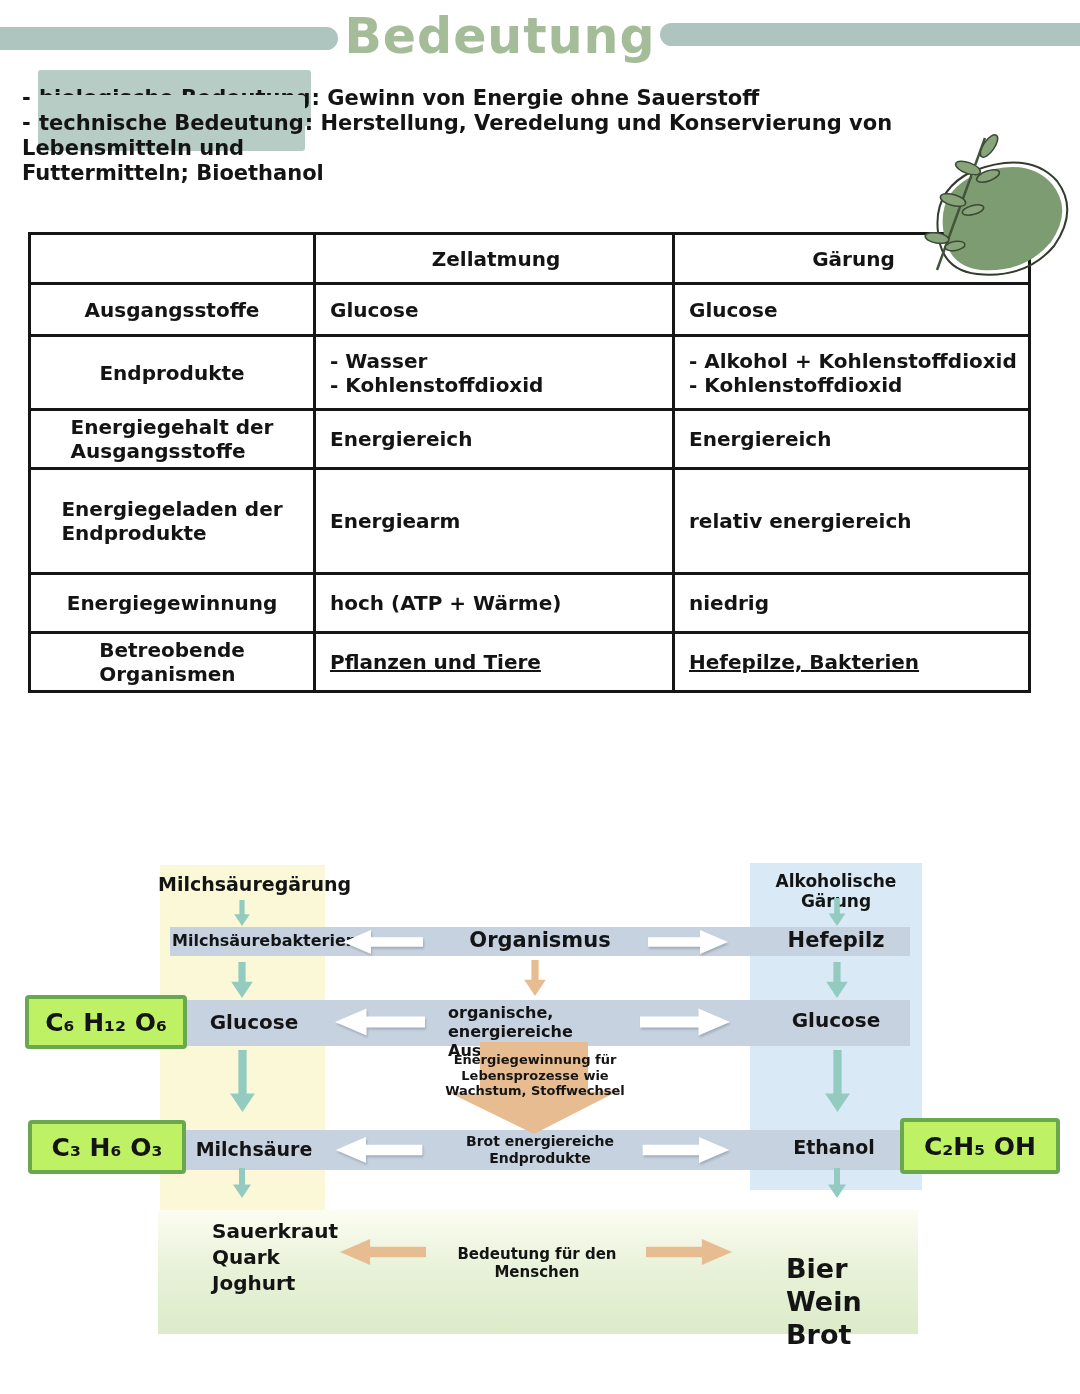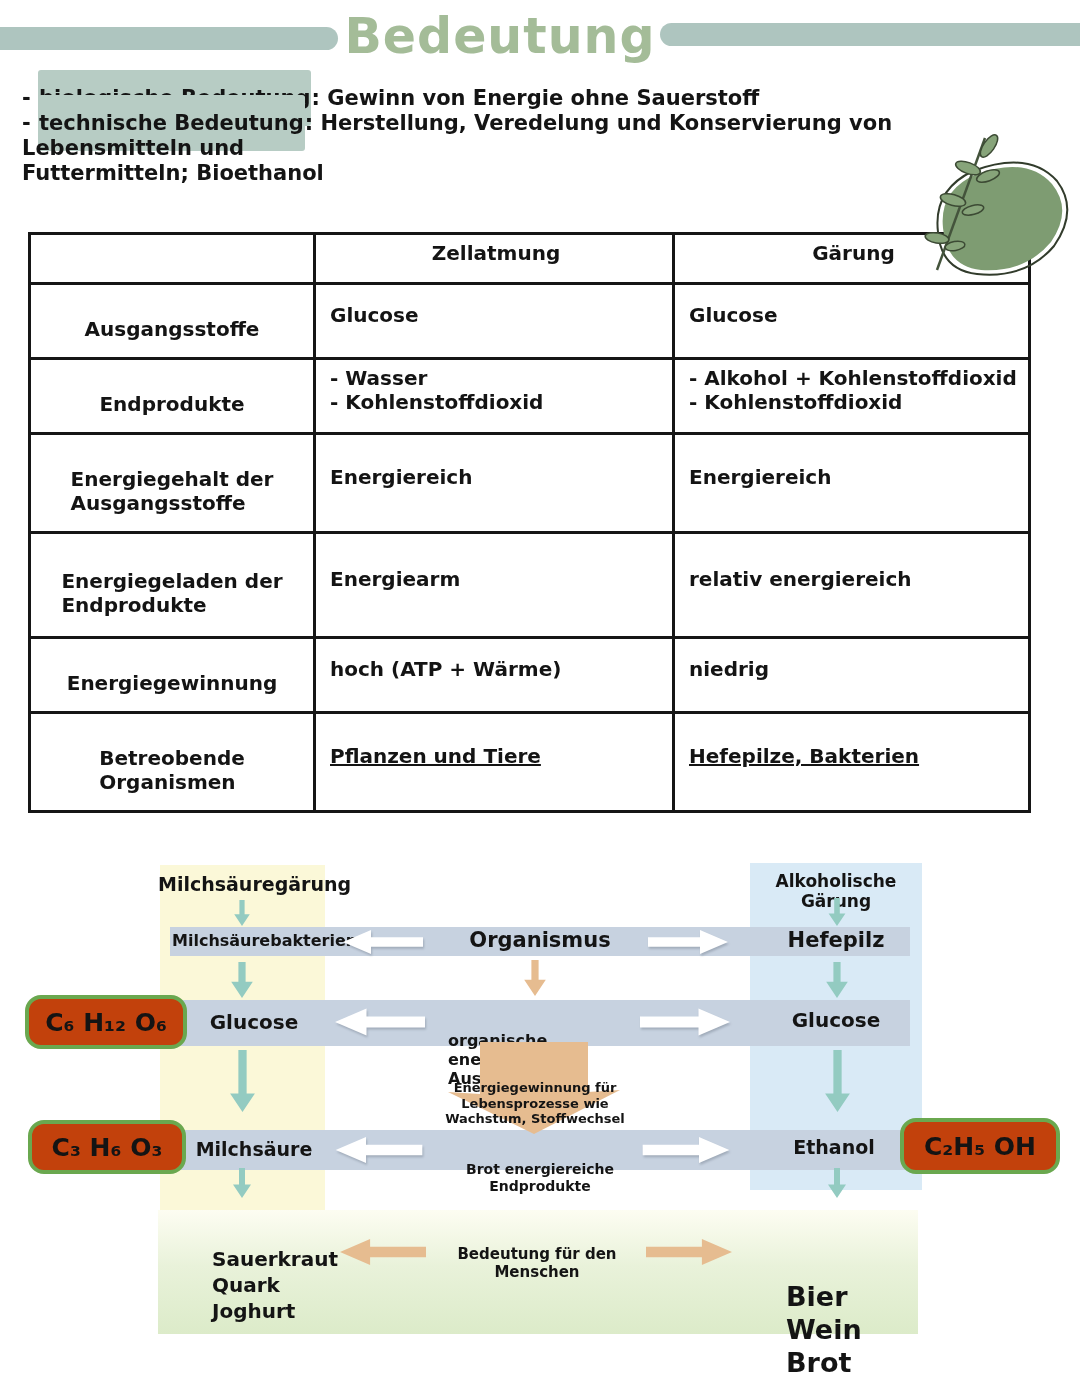--- a/index.html
+++ b/index.html
@@ -1,58 +1,58 @@
 <!DOCTYPE html>
 <html style="--title-green: #a4bc98; --bar: #aec5bf; --highlight: #b7ccc4; --band: #c7d2e0; --col-yellow: #fbf8d8; --col-blue: #d9eaf6; --teal: #93cbc1; --tan: #e6bc90; --formula-border: #6aa84f; --green-end: #dcebc9;"><head>
 <meta charset="utf-8">
 <style>
   html,body{margin:0;padding:0;background:#ffffff;}
   .page{position:relative;width:1080px;height:1394px;background:#ffffff;overflow:hidden;
         font-family:"DejaVu Sans",sans-serif;color:#141414;}
   .abs{position:absolute;}
-  .pre{white-space:pre-line;margin-top:28px;}
+  .pre{white-space:pre-line;}
   .b{font-weight:bold;}
 
   
   .title-bar{background:var(--bar,#aec5bf);height:23px;}
   .bar-left{left:0;top:27px;width:338px;border-radius:0 12px 12px 0;}
   .bar-right{left:660px;top:23px;width:420px;border-radius:12px 0 0 12px;}
   .page-title{left:340px;top:8px;width:320px;text-align:center;font-size:49px;font-weight:bold;
               color:var(--title-green,#a4bc98);letter-spacing:1px;}
 
   
   .notes{left:22px;top:86px;width:1046px;font-size:21px;font-weight:bold;line-height:25px;}
   .hl{background:var(--highlight,#b7ccc4);border-radius:3px;padding:16px 1px;}
 
   
   table.cmp{position:absolute;left:28px;top:232px;width:1000px;border-collapse:collapse;
             table-layout:fixed;}
   table.cmp td{border:3.5px solid #161616;font-size:20px;font-weight:bold;
-               padding:4px 10px 16px 14px;vertical-align:middle;}
+               padding:4px 10px 4px 14px;vertical-align:middle;}
   table.cmp td.c1{text-align:center;padding-left:6px;padding-right:6px;}
   table.cmp td.c1 span{display:inline-block;text-align:left;}
   tr.r0{height:50px;} tr.r1{height:52px;} tr.r2{height:74px;} tr.r3{height:59px;}
   tr.r4{height:58px;} tr.r5{height:105px;} tr.r6{height:59px;} tr.r7{height:51px;text-decoration:underline;}
   td.hdr{text-align:center;font-size:21px;}
   td.top{vertical-align:top;padding-top:8px;}
 
   
   .col-yellow{left:160px;top:865px;width:165px;height:350px;background:var(--col-yellow,#fbf8d8);}
   .col-blue{left:750px;top:863px;width:172px;height:327px;background:var(--col-blue,#d9eaf6);}
   .green-grad{left:158px;top:1210px;width:760px;height:124px;
               background:linear-gradient(180deg,#fdfdf2 0%,#e9f2da 45%,var(--green-end,#dcebc9) 100%);}
 
   
   .band{background:var(--band,#c7d2e0);}
   .band1{left:170px;top:927px;width:740px;height:29px;}
   .band2{left:170px;top:1000px;width:740px;height:46px;}
   .band3{left:170px;top:1130px;width:740px;height:40px;}
 
   .dlabel{font-weight:bold;text-align:center;}
-  .formula{border:4px solid var(--formula-border,#6aa84f);border-radius:16px;background:#c2410c;
+  .formula{border:4px solid var(--formula-border,#6aa84f);border-radius:4px;background:#bef264;
            font-size:25px;font-weight:bold;text-align:center;display:flex;align-items:center;
            justify-content:center;}
 
   svg.white-arrow{filter:drop-shadow(1px 2px 1px rgba(90,100,115,.35));}
   .plant{z-index:5;}
 </style>
 </head>
 <body>
 
 <div class="page">

